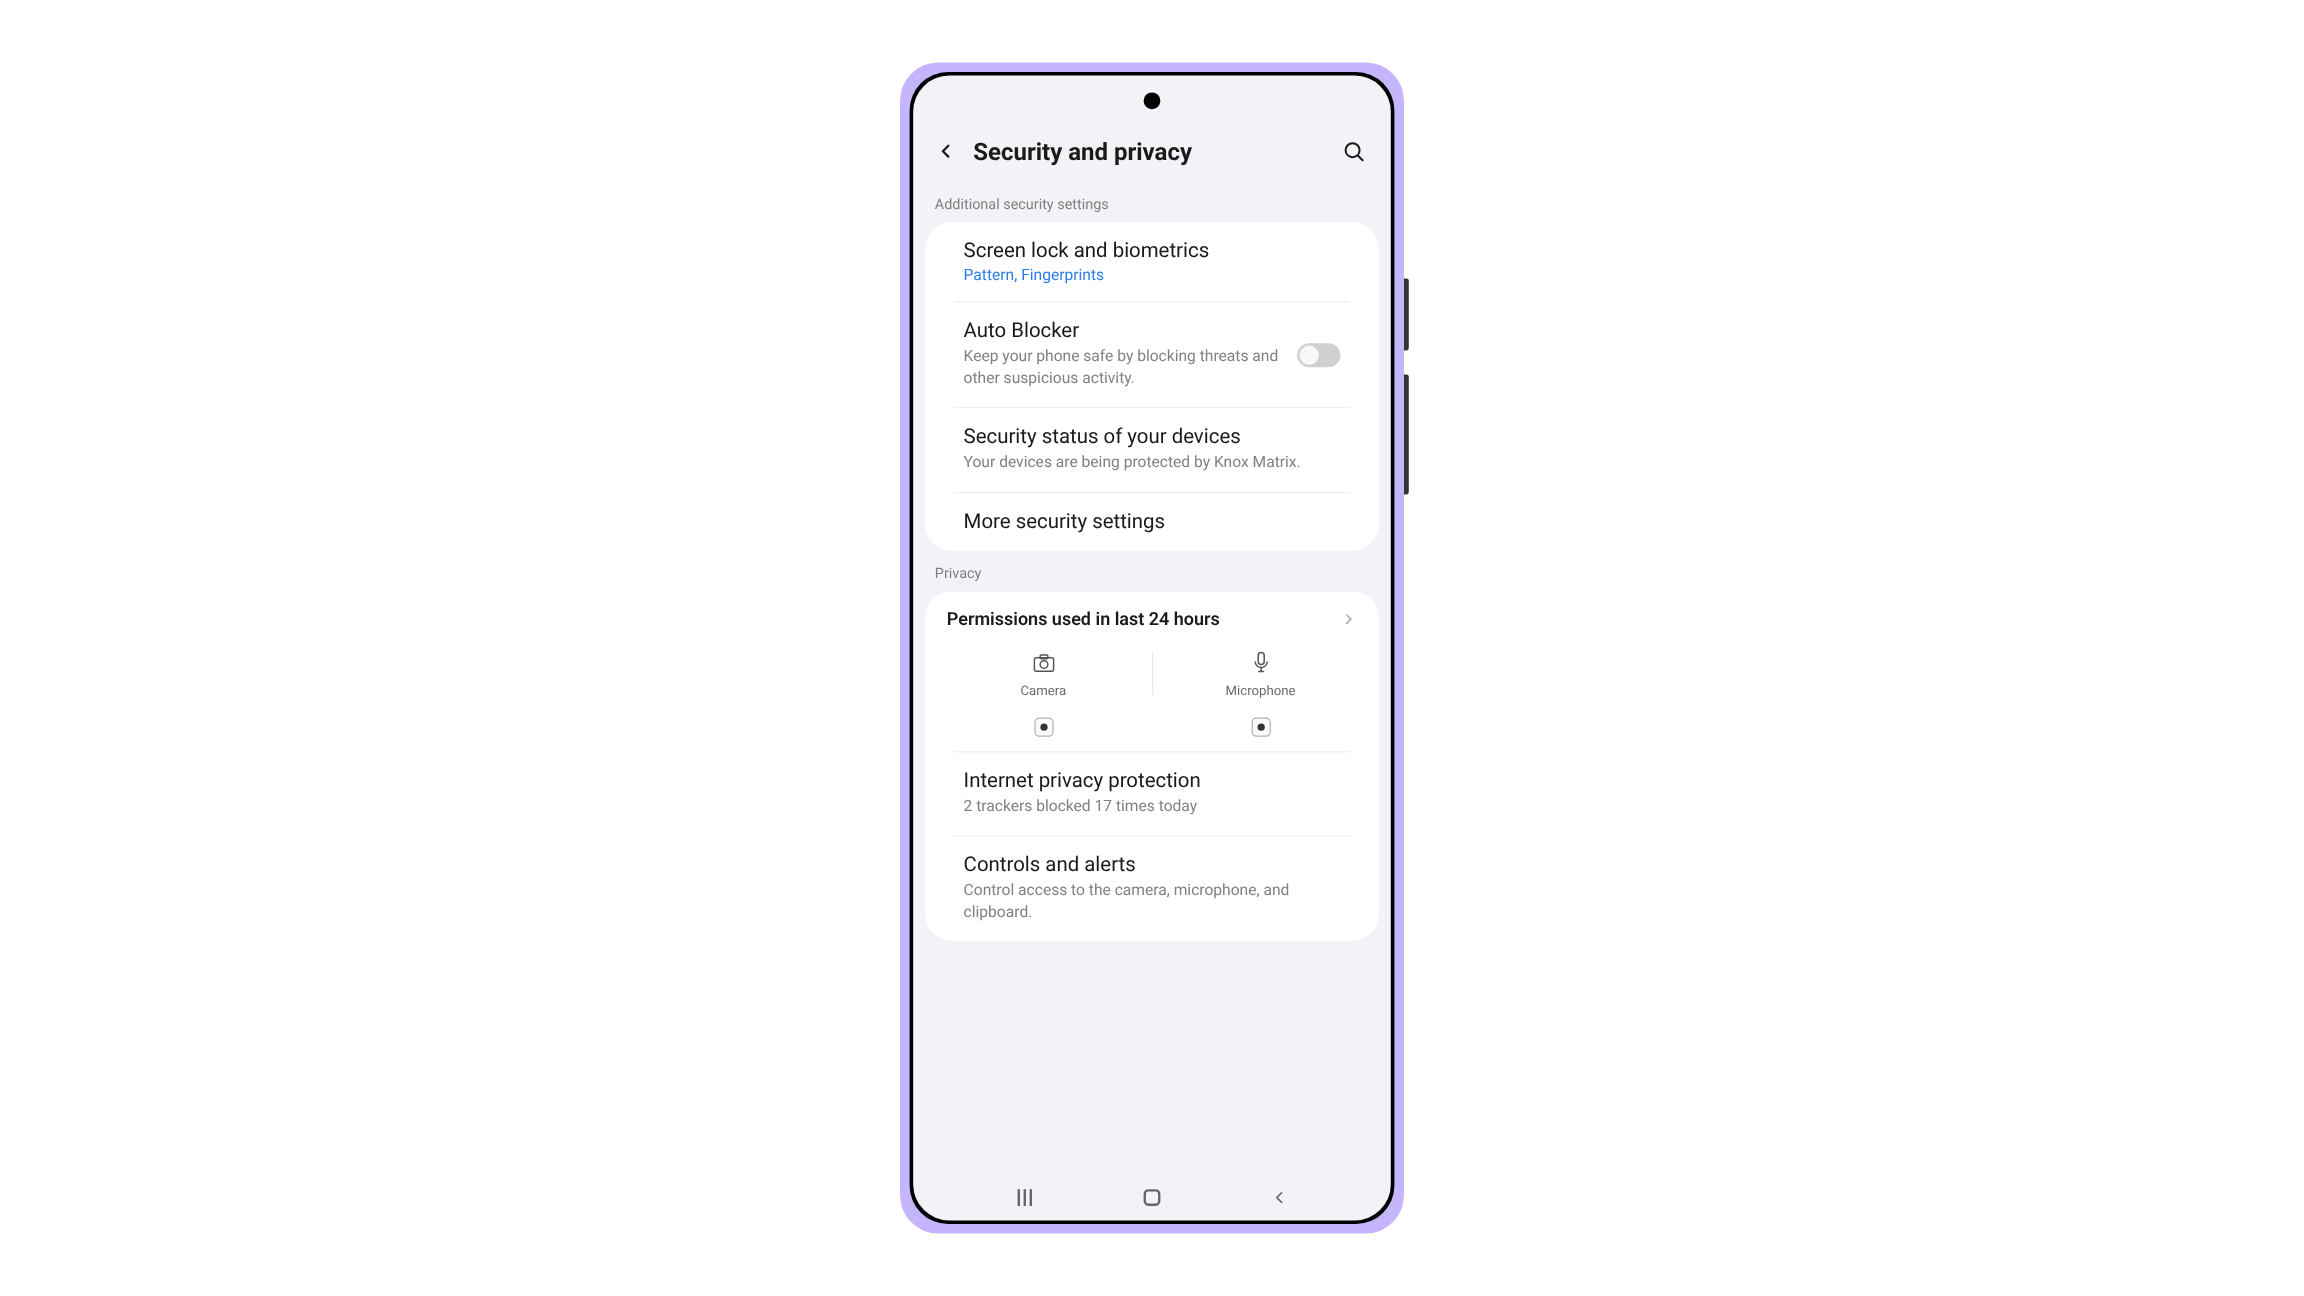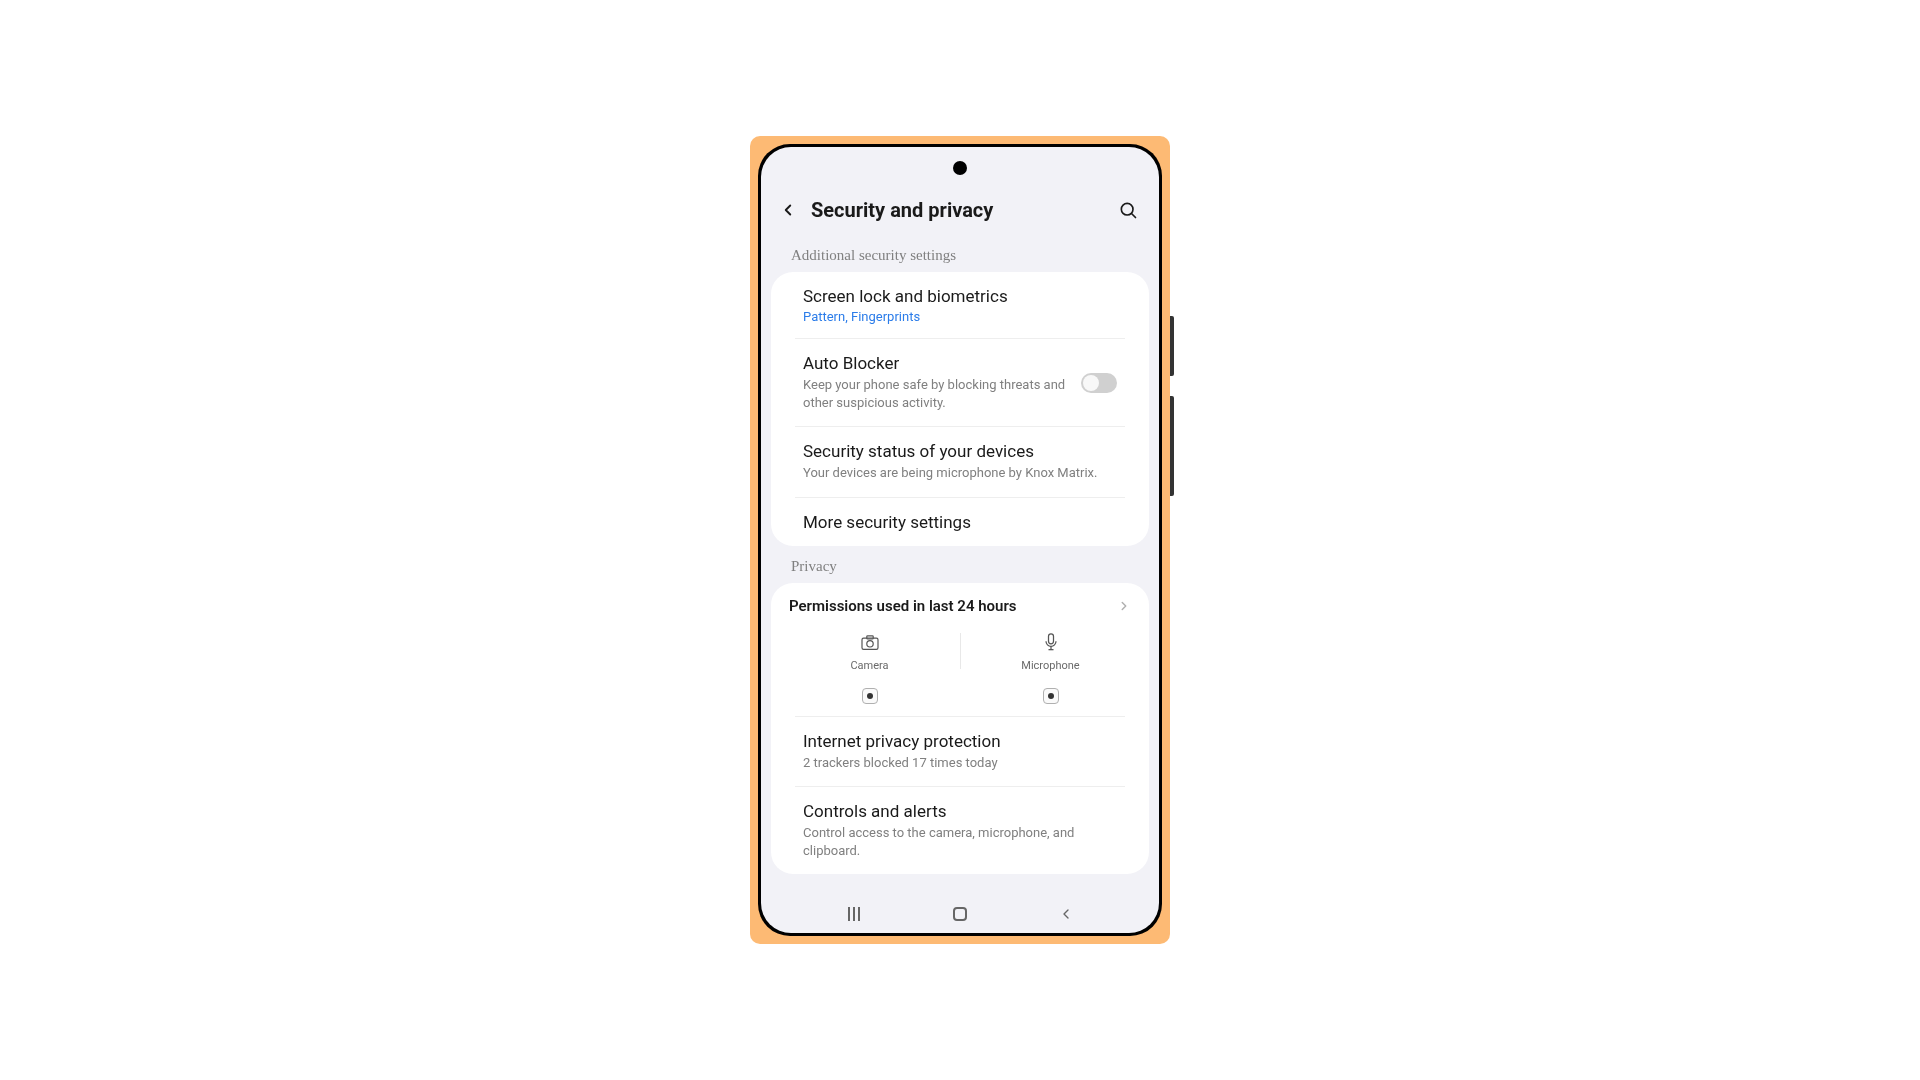--- a/index.html
+++ b/index.html
@@ -13,23 +13,23 @@
   width: 1920px;
   height: 1080px;
   background: #ffffff;
   display: flex;
   justify-content: center;
   align-items: center;
 }
 
 .phone-frame {
   width: 420px;
-  height: 808px;
-  background: #fdba74;
-  border-radius: 10px;
+  height: 976px;
+  background: #c4b5fd;
+  border-radius: 32px;
   padding: 8px;
   position: relative;
 }
 
 .phone-frame::before {
   content: '';
   position: absolute;
   right: -4px;
   top: 180px;
   width: 4px;
@@ -117,24 +117,23 @@
 .search-btn {
   width: 26px;
   height: 26px;
   display: flex;
   align-items: center;
   justify-content: center;
   cursor: pointer;
 }
 
 .section-label {
-  font-size: 15px;
+  font-size: 12px;
   color: #808080;
-  padding: 12px 30px 8px;
-  font-family: Liberation Serif, serif;
+  padding: 12px 18px 8px;
 }
 
 .card {
   background: #ffffff;
   border-radius: 22px;
   margin: 0 10px;
 }
 
 .row {
   padding: 14px 8px;
@@ -359,21 +358,21 @@
               <div class="row-title">Auto Blocker</div>
               <div class="row-subtitle">Keep your phone safe by blocking threats and other suspicious activity.</div>
             </div>
             <div class="toggle">
               <div class="toggle-knob"></div>
             </div>
           </div>
 
           <div class="row">
             <div class="row-title">Security status of your devices</div>
-            <div class="row-subtitle">Your devices are being microphone by Knox Matrix.</div>
+            <div class="row-subtitle">Your devices are being protected by Knox Matrix.</div>
           </div>
 
           <div class="row">
             <div class="row-title">More security settings</div>
           </div>
         </div>
 
         <div class="section-label">Privacy</div>
 
         <div class="card">

